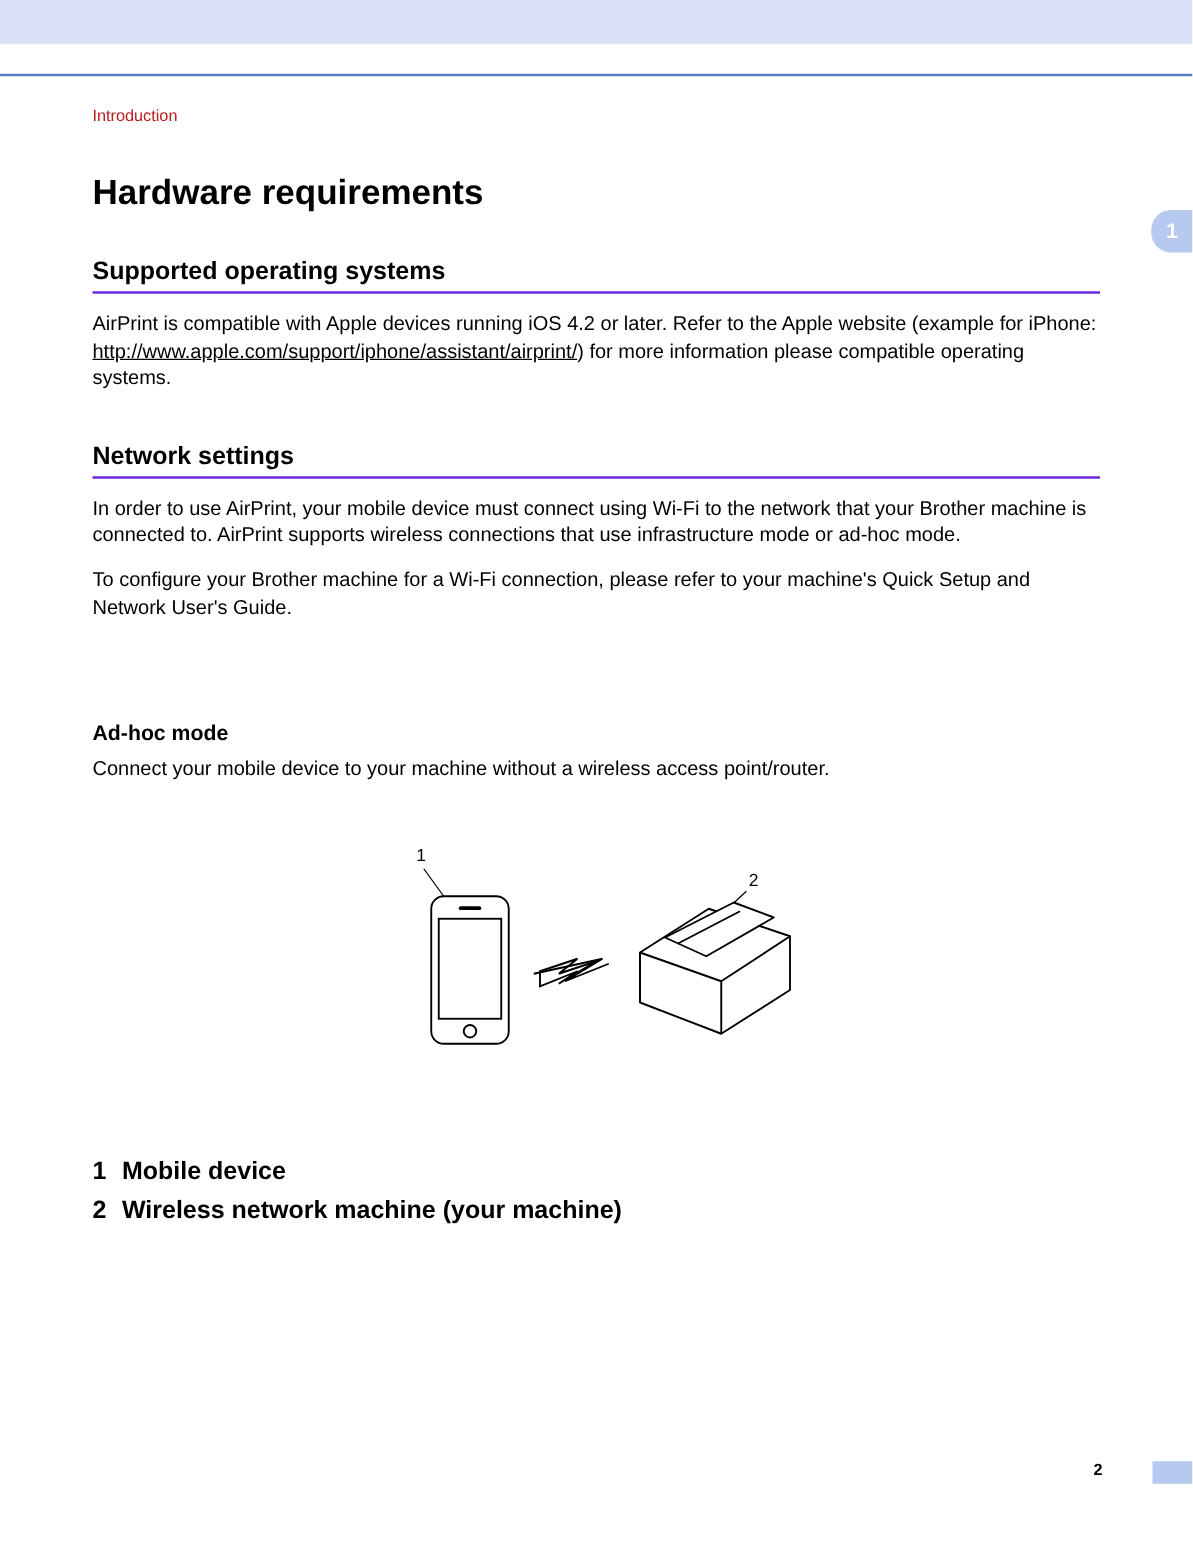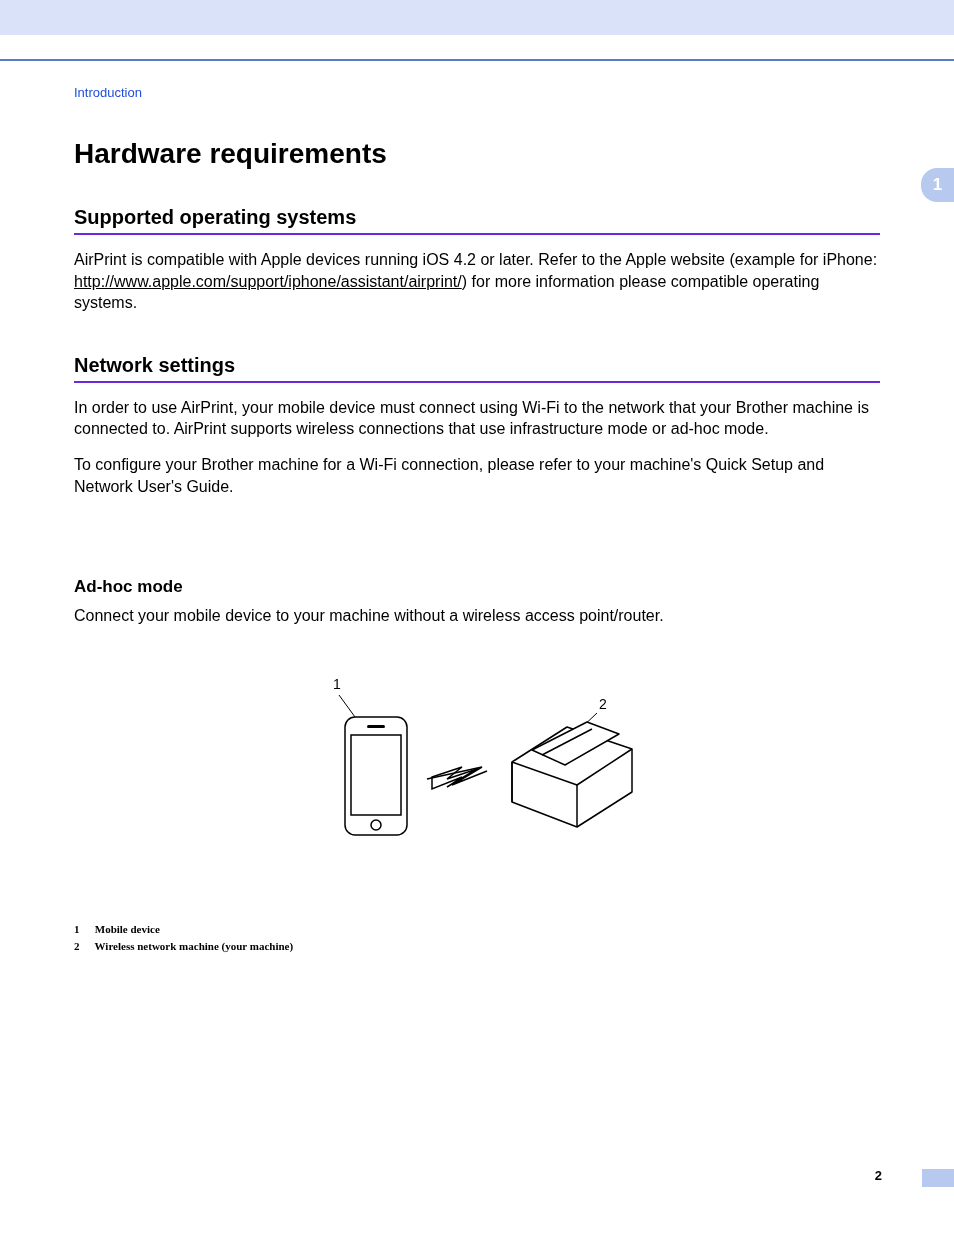--- a/index.html
+++ b/index.html
@@ -19,21 +19,21 @@
   .top-rule {
     height: 2px;
     background: #5a7bc2;
     margin-top: 24px;
   }
   .page-content {
     padding: 24px 74px 0 74px;
   }
   .breadcrumb {
     font-size: 13px;
-    color: #1d4ed8;
+    color: #b91c1c;
     margin-bottom: 38px;
   }
   h1.main-heading {
     font-size: 28px;
     font-weight: bold;
     margin-bottom: 36px;
     margin-top: 37px;
   }
   h2.section-heading {
     font-size: 20px;
@@ -70,24 +70,23 @@
     align-items: center;
     justify-content: center;
   }
   .diagram-wrap {
     width: 100%;
     text-align: center;
     margin: 40px 0 50px 0;
   }
   svg.diagram { display: inline-block; }
   .legend {
-    font-size: 11px;
+    font-size: 20px;
     font-weight: bold;
     line-height: 1.55;
-    font-family: Liberation Serif, serif;
   }
   .legend .num { display:inline-block; width: 18px; }
   .page-number {
     position: absolute;
     right: 72px;
     bottom: 52px;
     font-size: 13px;
     font-weight: bold;
   }
   .page-number-tab {

